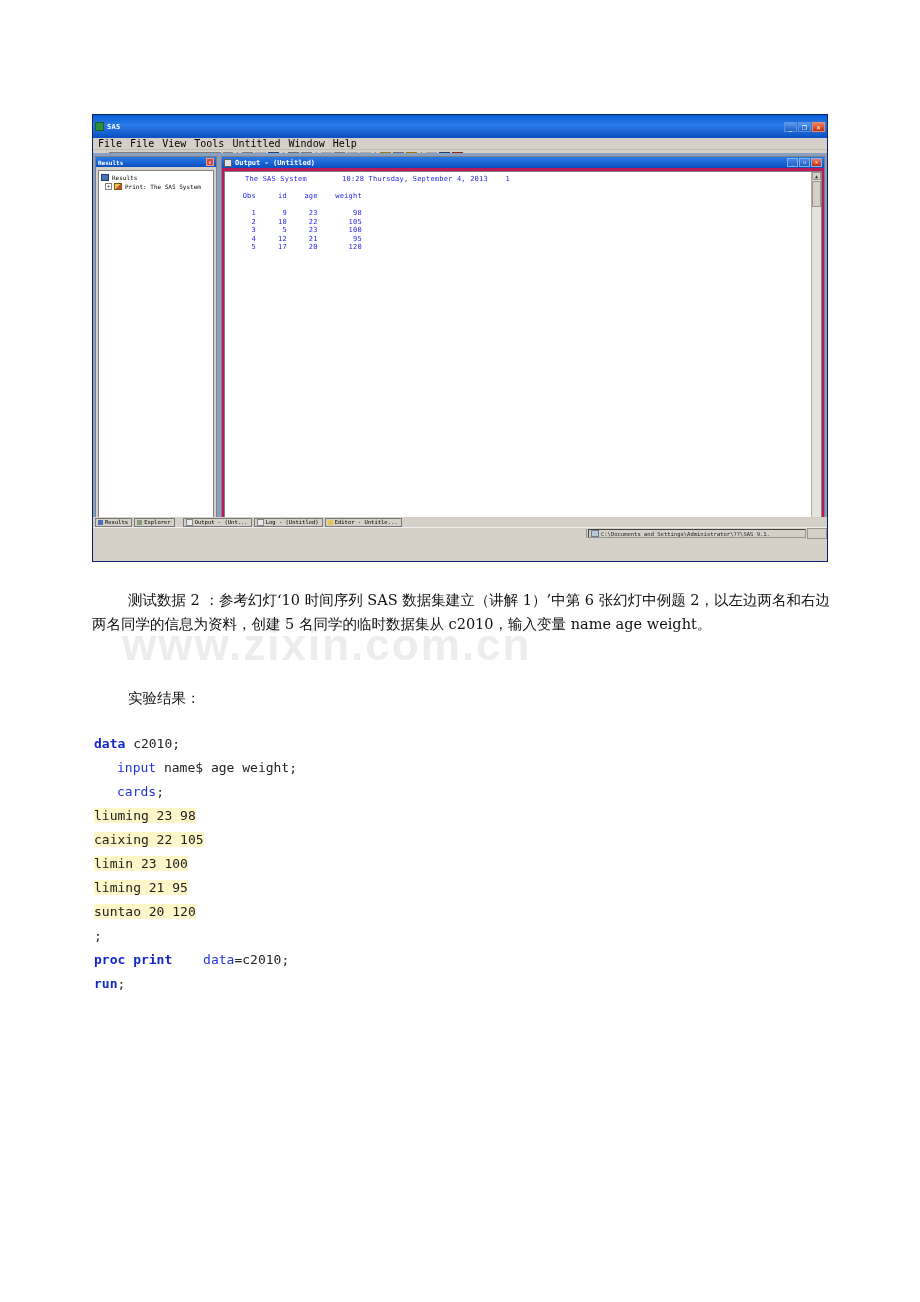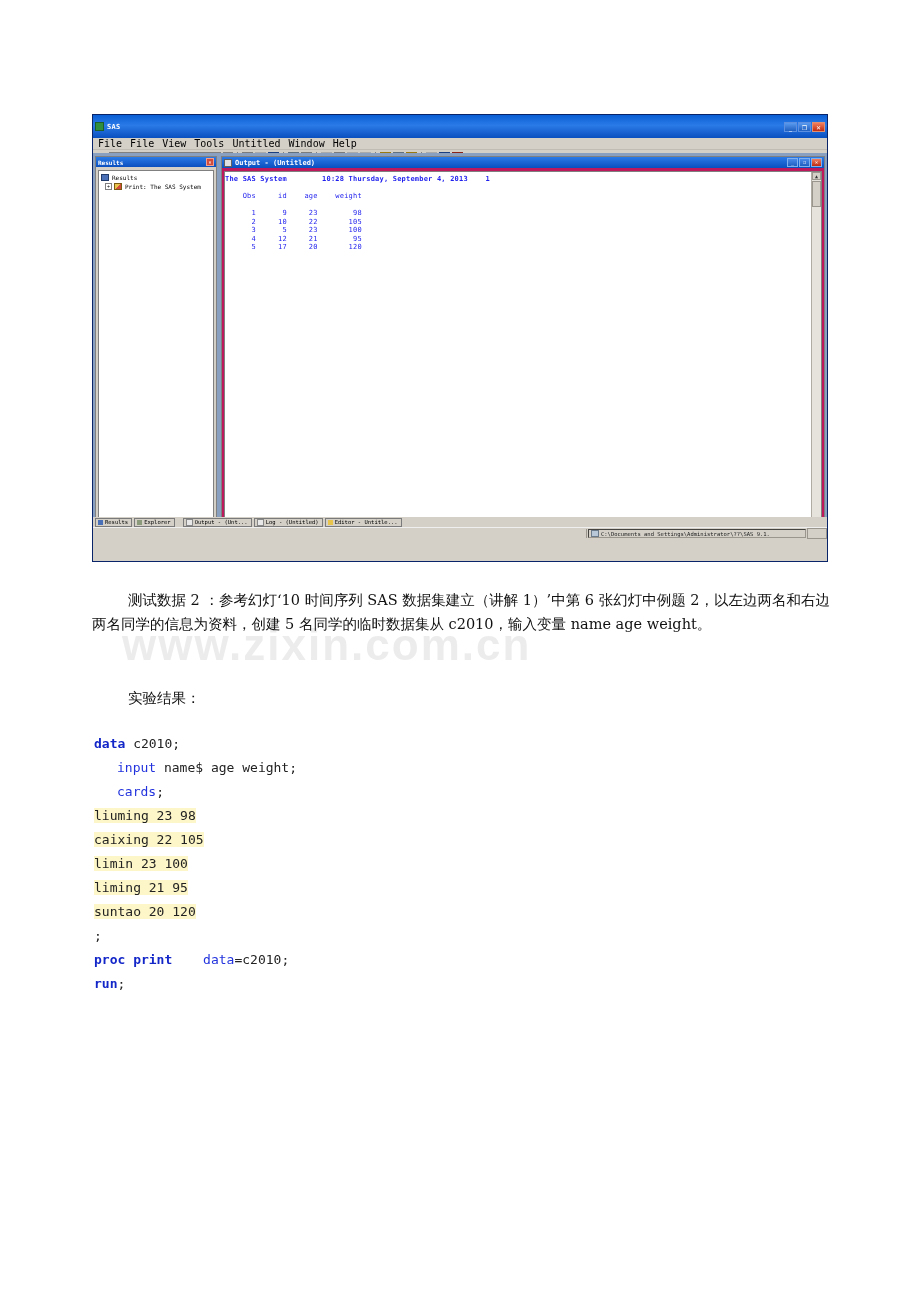--- a/index.html
+++ b/index.html
@@ -252,21 +252,21 @@
     position: absolute;
     left: 0; top: 0; right: 9px; bottom: 0;
     color: #1f1fee;
     font-family: "DejaVu Sans Mono", monospace;
     font-size: 7px;
     line-height: 8.5px;
     white-space: pre;
     padding: 3px 0 0 0;
     letter-spacing: .2px;
   }
-  .sas-out .hdr { font-weight:bold; }
+  .sas-out .hdr { padding-left: 20px; font-weight:normal; }
 
   
   .sas-tabs {
     position:absolute;
     left:0; right:0; bottom:11px;
     height: 11px;
     background: #d4d0c8;
     display: flex; align-items: center;
     padding-left: 2px;
     gap: 2px;

